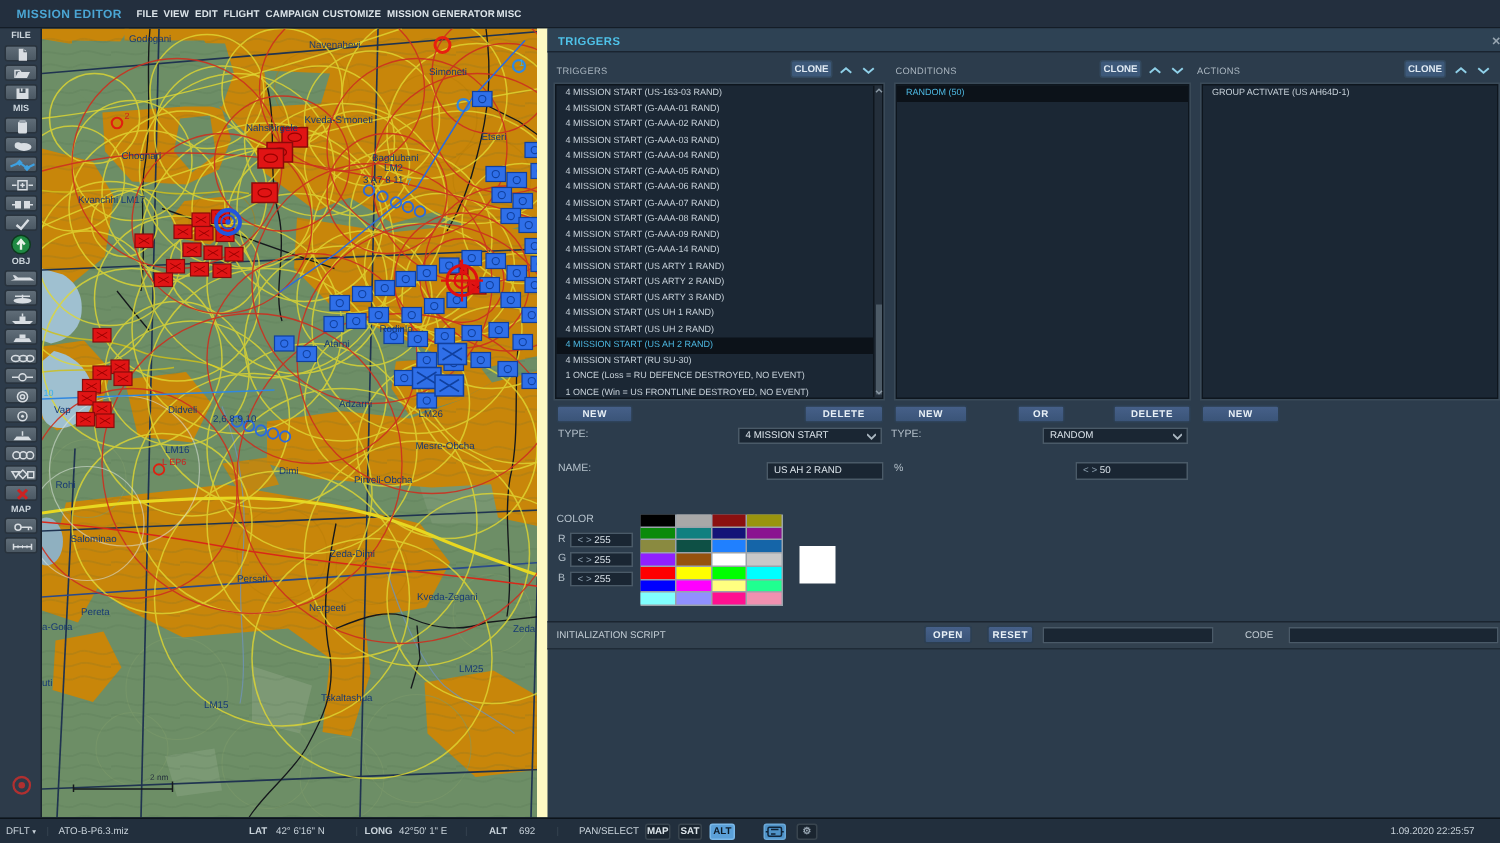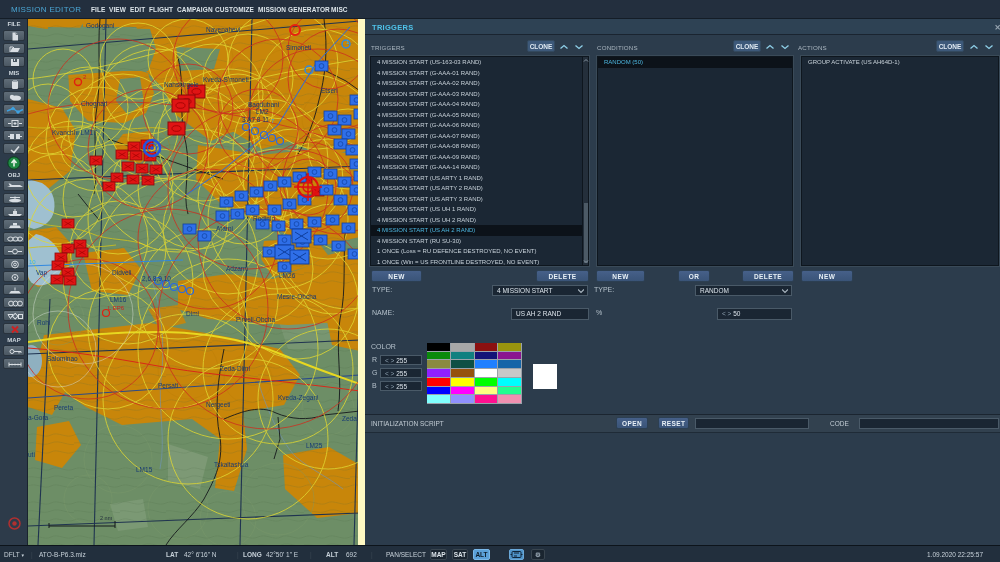--- a/index.html
+++ b/index.html
@@ -1,19 +1,19 @@
 <!DOCTYPE html>
 <html><head>
 <meta charset="utf-8">
 <style>
 * { margin:0; padding:0; box-sizing:border-box; }
 html,body { width:1000px; height:562px; overflow:hidden; background:#2c3c4c; font-family:"Liberation Sans", sans-serif; }
 .abs { position:absolute; }
 #topbar { left:0; top:0; width:1000px; height:19px; background:#232f3e; border-bottom:1px solid #141d27; }
-#topbar .logo { position:absolute; left:11px; top:5px; font-size:8px; font-weight:normal; color:#4ba6d4; letter-spacing:.3px; }
+#topbar .logo { position:absolute; left:11px; top:5px; font-size:8px; font-weight:bold; color:#4ba6d4; letter-spacing:.3px; }
 .menu { position:absolute; top:6px; font-size:6.5px; font-weight:bold; color:#dde5ea; letter-spacing:.1px; }
 #sidebar { left:0; top:19px; width:28px; height:526px; background:#2d3b4a; border-right:1px solid #1a242e; }
 .sbl { position:absolute; width:28px; text-align:center; font-size:6px; font-weight:bold; color:#cdd6dd; }
 .sbtn { position:absolute; left:3px; width:22px; height:11px; background:linear-gradient(#606d78,#4b5863); border:1px solid #29333d; border-radius:2px; }
 .sbtn svg { position:absolute; left:0; top:0; }
 #mapwrap { left:28px; top:19px; width:332px; height:526px; overflow:hidden; }
 #panel { left:358px; top:19px; width:708px; height:526px; background:#2c3c4c; border-left:7px solid #fef9c3; }
 #ptitle { position:absolute; left:0; top:0; width:642px; height:16px; background:#2e4254; border-bottom:1px solid #1a2430; }
 #ptitle span { position:absolute; left:7px; top:4px; color:#4fc3ea; font-weight:bold; font-size:7.5px; letter-spacing:.3px; }
 #pclose { position:absolute; left:auto !important; right:6px; top:4px; color:#97a5b1 !important; font-size:7px; }

